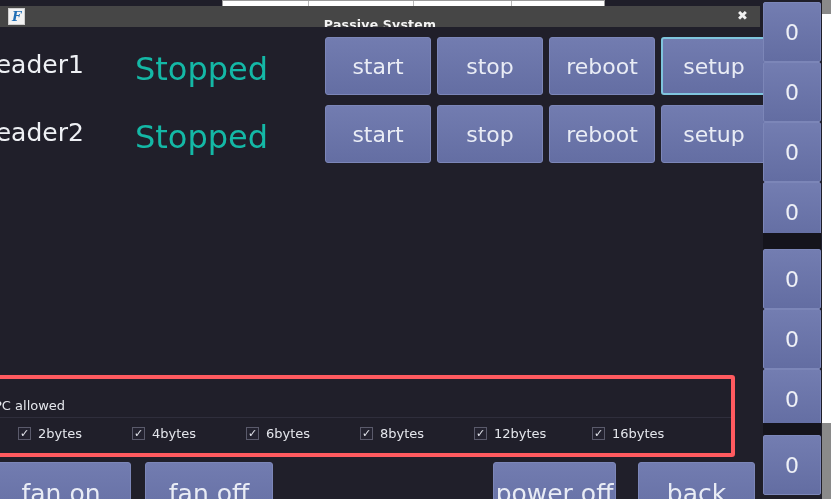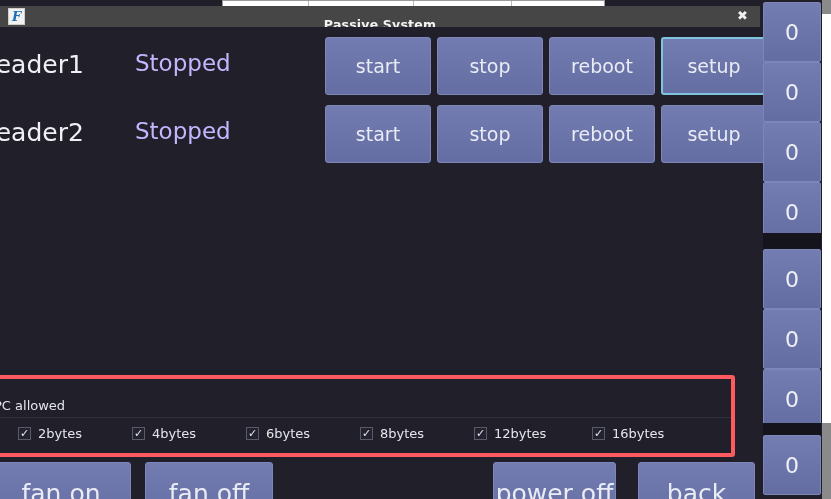--- a/index.html
+++ b/index.html
@@ -48,28 +48,28 @@
   }
 
   
   .reader-row{position:absolute;left:0;width:760px;height:60px;}
   .reader-row .r-name{
     position:absolute;left:-14px;top:14px;width:150px;
     color:#eef0f4;font-size:25px;
   }
   .reader-row .r-status{
     position:absolute;left:135px;top:14px;width:190px;
-    color:#c4b5fd;font-size:23px;
+    color:#14b8a6;font-size:32px;
   }
 
   .btn{
     position:absolute;background:#6b76aa;
     background-image:linear-gradient(#727cb0,#646ea3);
     border:1px solid #7c86b8;border-radius:3px;box-sizing:border-box;
-    color:#e9ecf5;font-size:19px;
+    color:#e9ecf5;font-size:22px;
     display:flex;align-items:center;justify-content:center;
     cursor:pointer;user-select:none;
   }
   .btn.focused{border:2px solid #7fc4dd;}
 
   .r-btn{width:106px;height:58px;top:1px;}
 
   
   .epc-group{
     position:absolute;left:-6px;top:348px;width:741px;height:82px;

